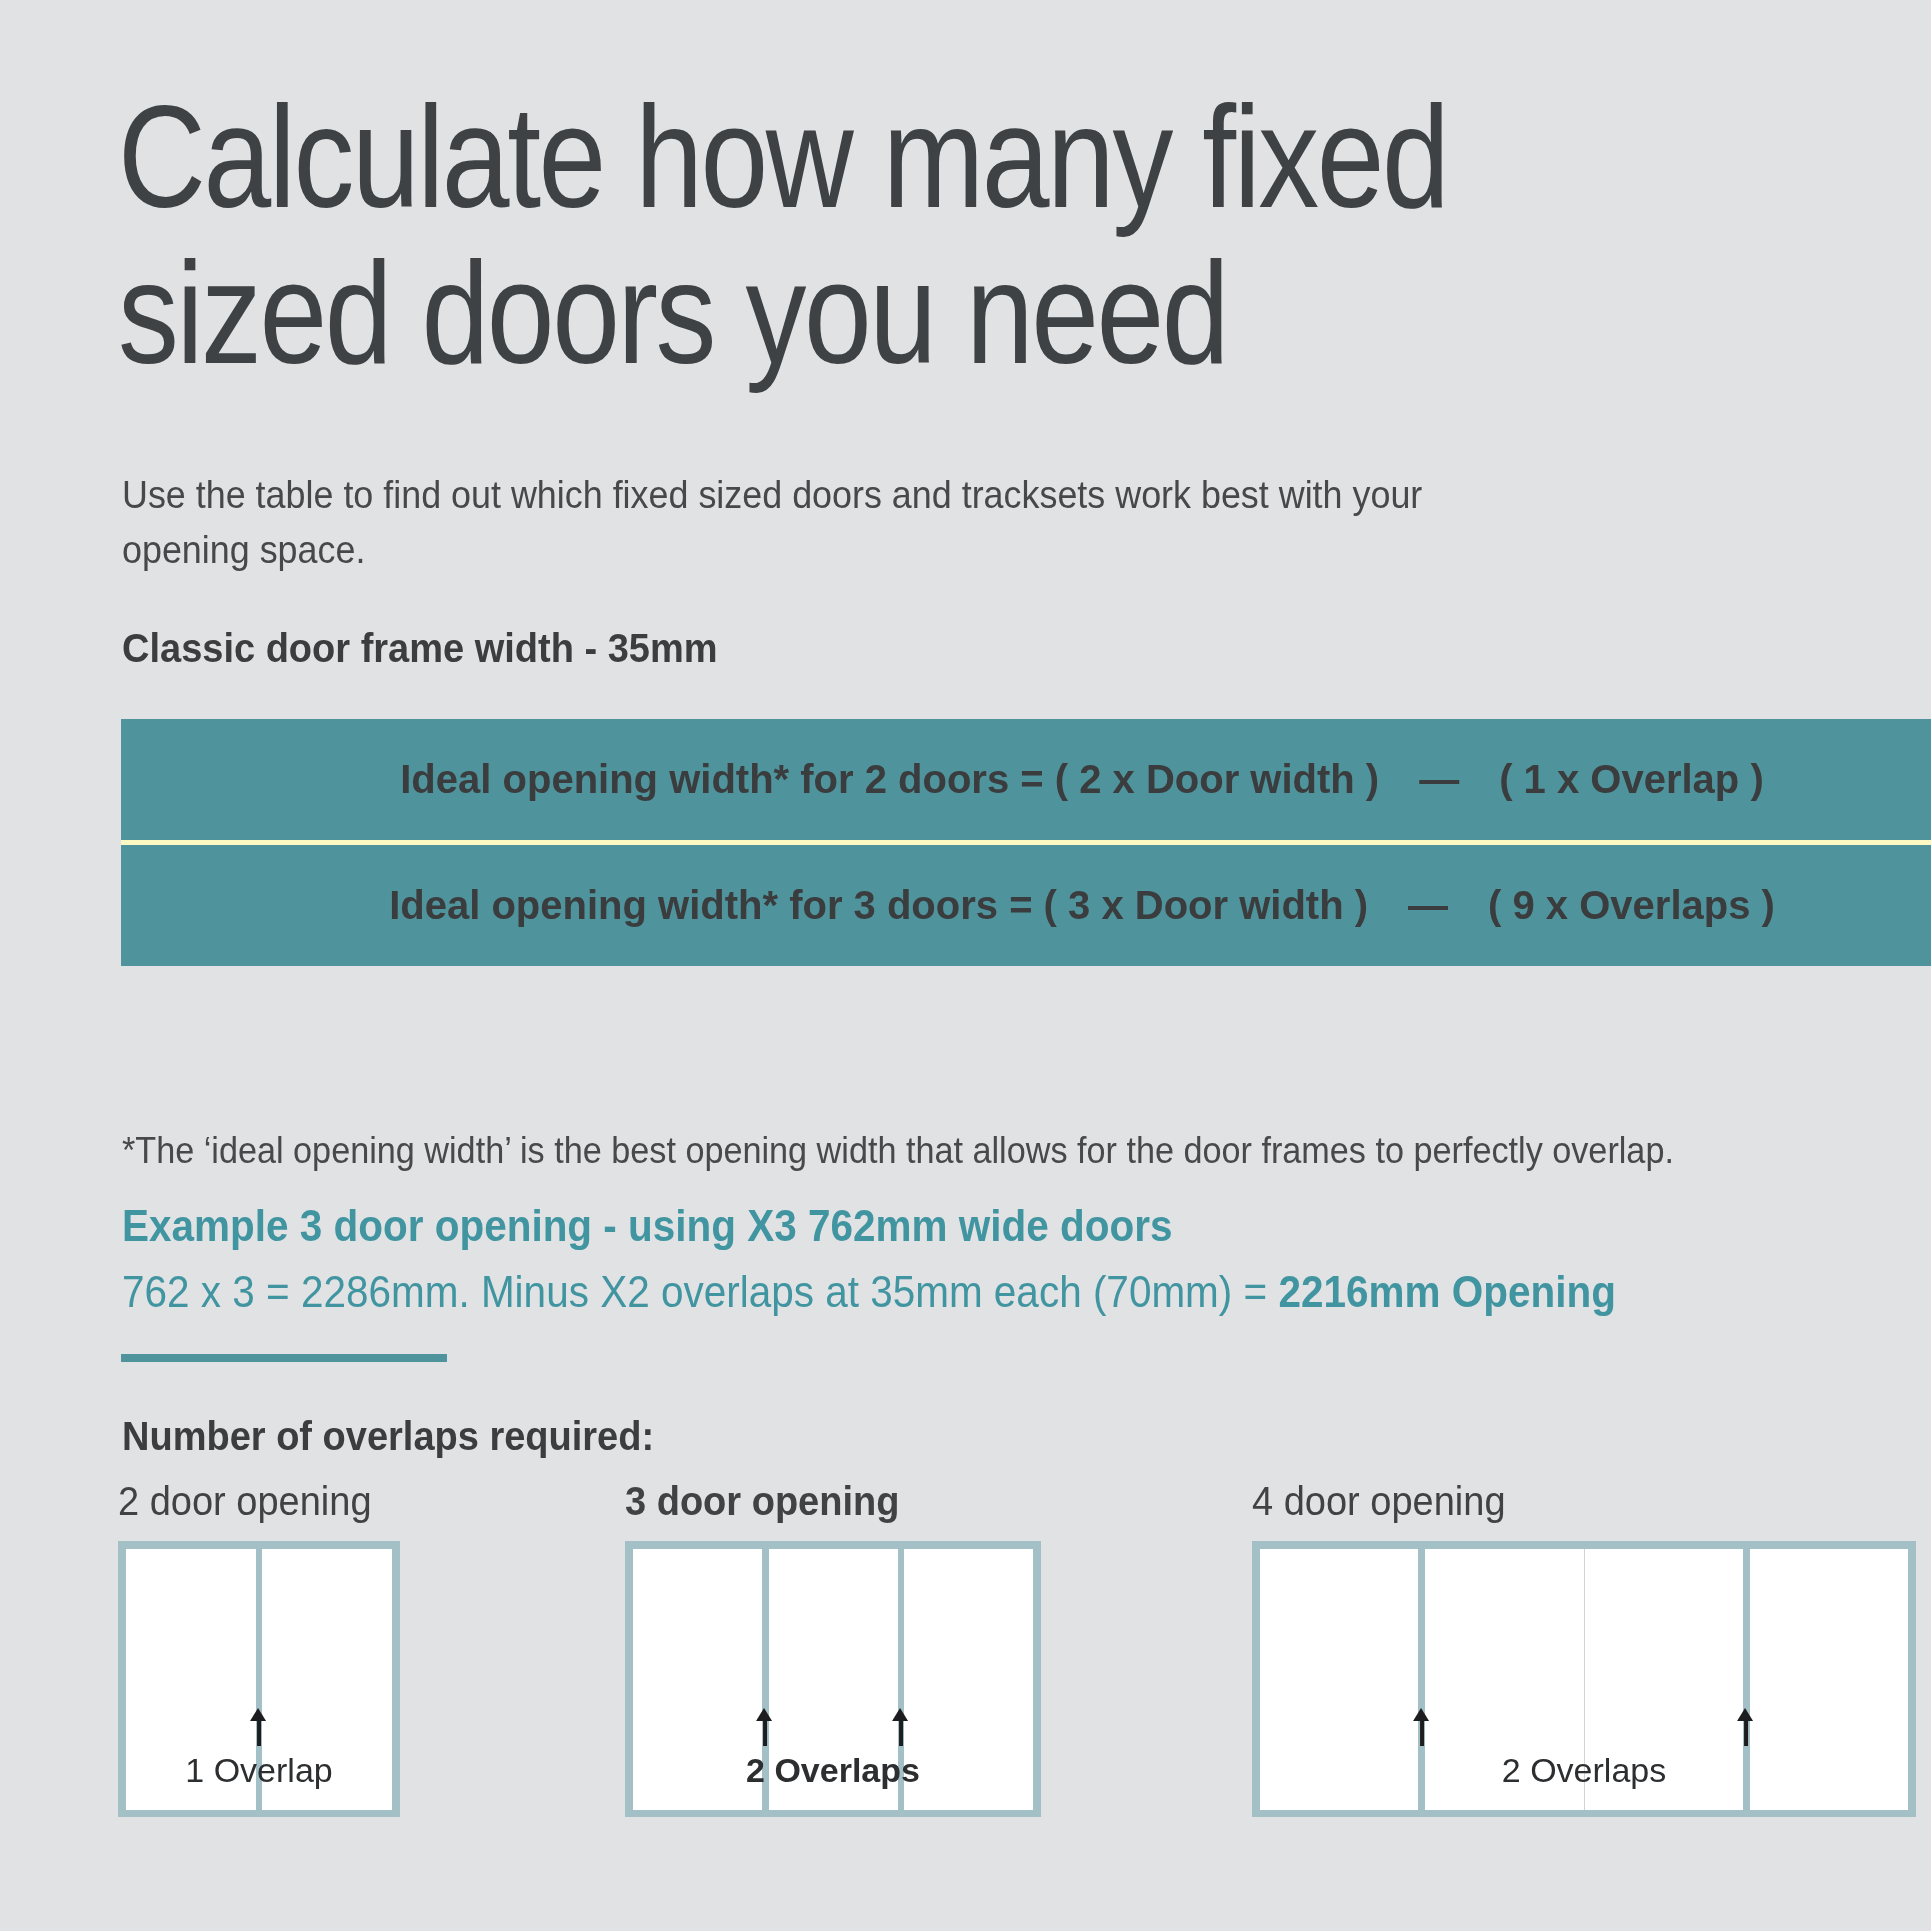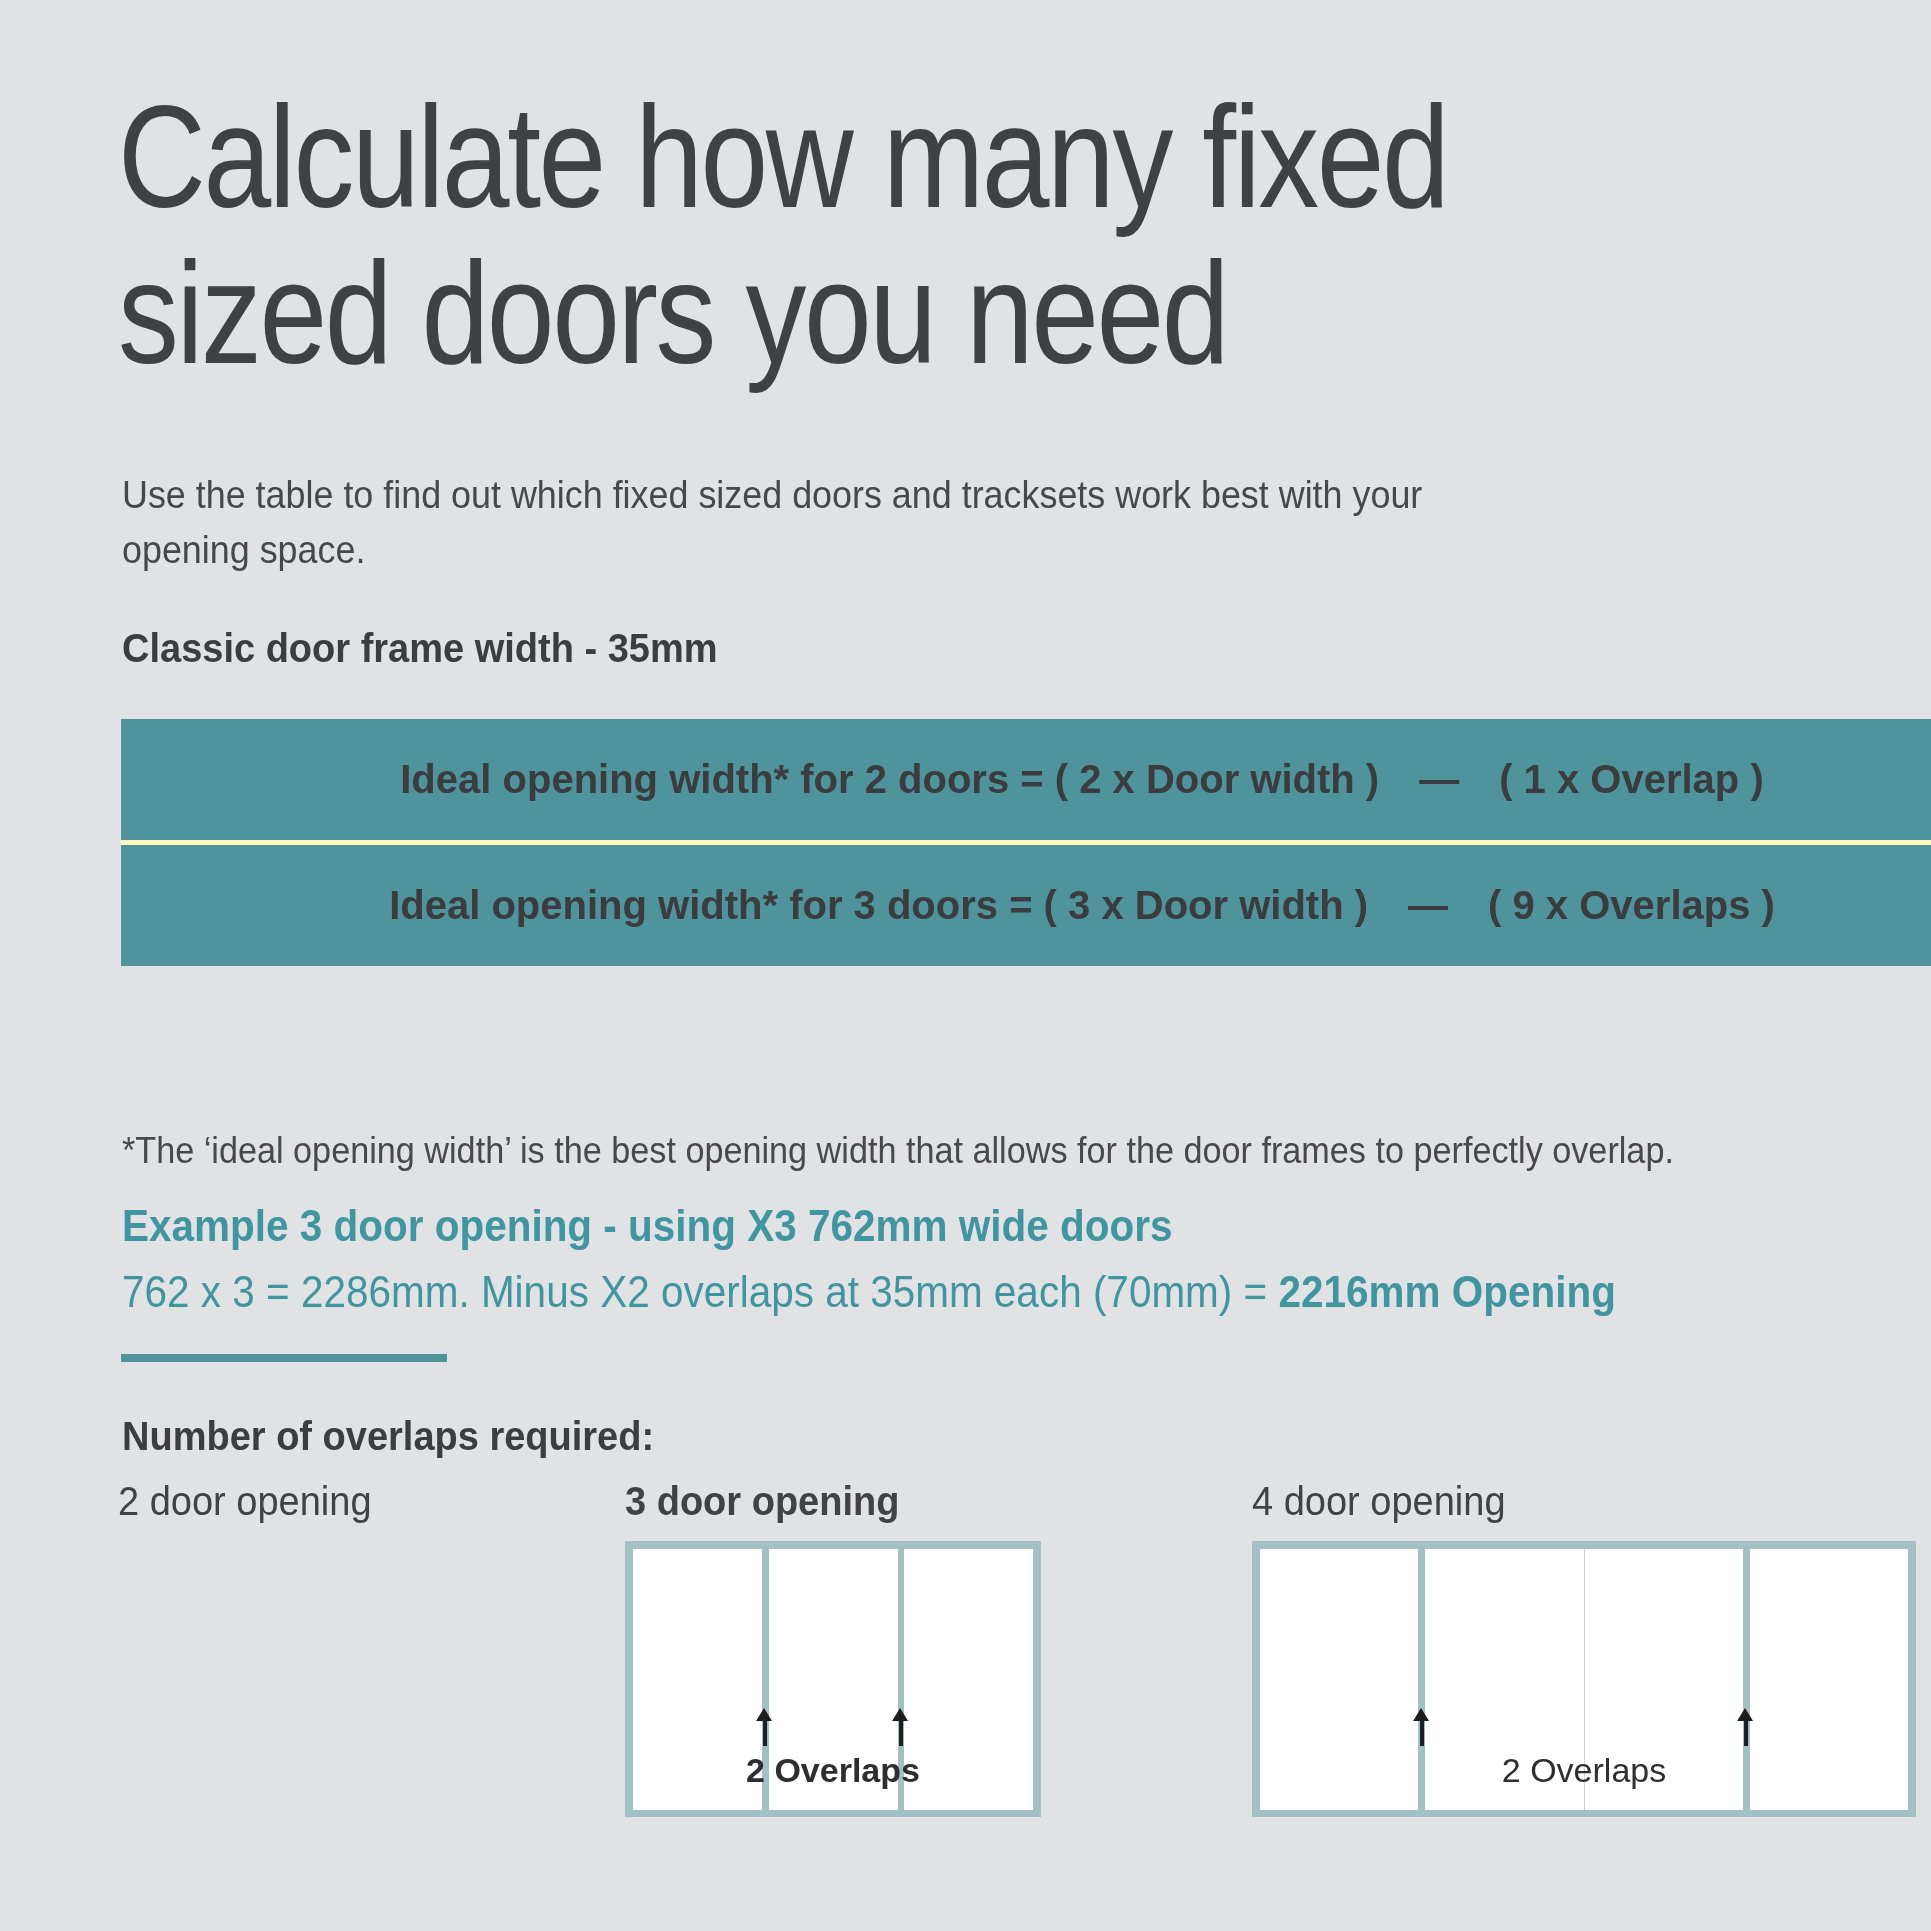--- a/index.html
+++ b/index.html
@@ -133,20 +133,26 @@
   <div id="example-heading" class="abs">Example 3 door opening - using X3 762mm wide doors</div>
 
   <div id="example-calc" class="abs"><span>762 x 3 = 2286mm. Minus X2 overlaps at 35mm each (70mm) = </span><span class="bold">2216mm Opening</span></div>
 
   <div id="divider" class="abs"></div>
 
   <div id="overlaps-heading" class="abs">Number of overlaps required:</div>
 
   <div id="diagram-2door" class="diagram">
     <div class="diagram-label">2 door opening</div>
+    <div class="frame">
+      <div class="panel"></div>
+      <div class="panel"></div>
+      <div class="overlap-arrow" style="left:50%;"></div>
+      <div class="overlap-text">1 Overlap</div>
+    </div>
   </div>
 
   <div id="diagram-3door" class="diagram">
     <div class="diagram-label">3 door opening</div>
     <div class="frame">
       <div class="panel"></div>
       <div class="panel"></div>
       <div class="panel"></div>
       <div class="overlap-arrow" style="left:33.7%;"></div>
       <div class="overlap-arrow" style="left:66.3%;"></div>

